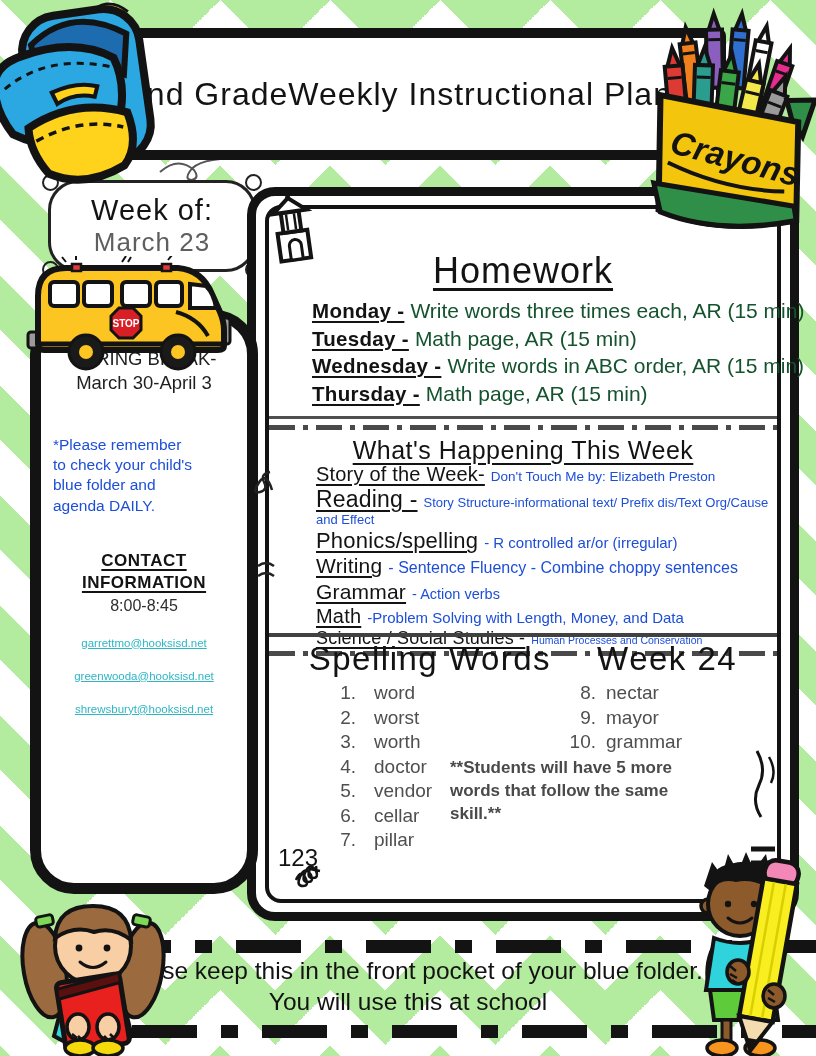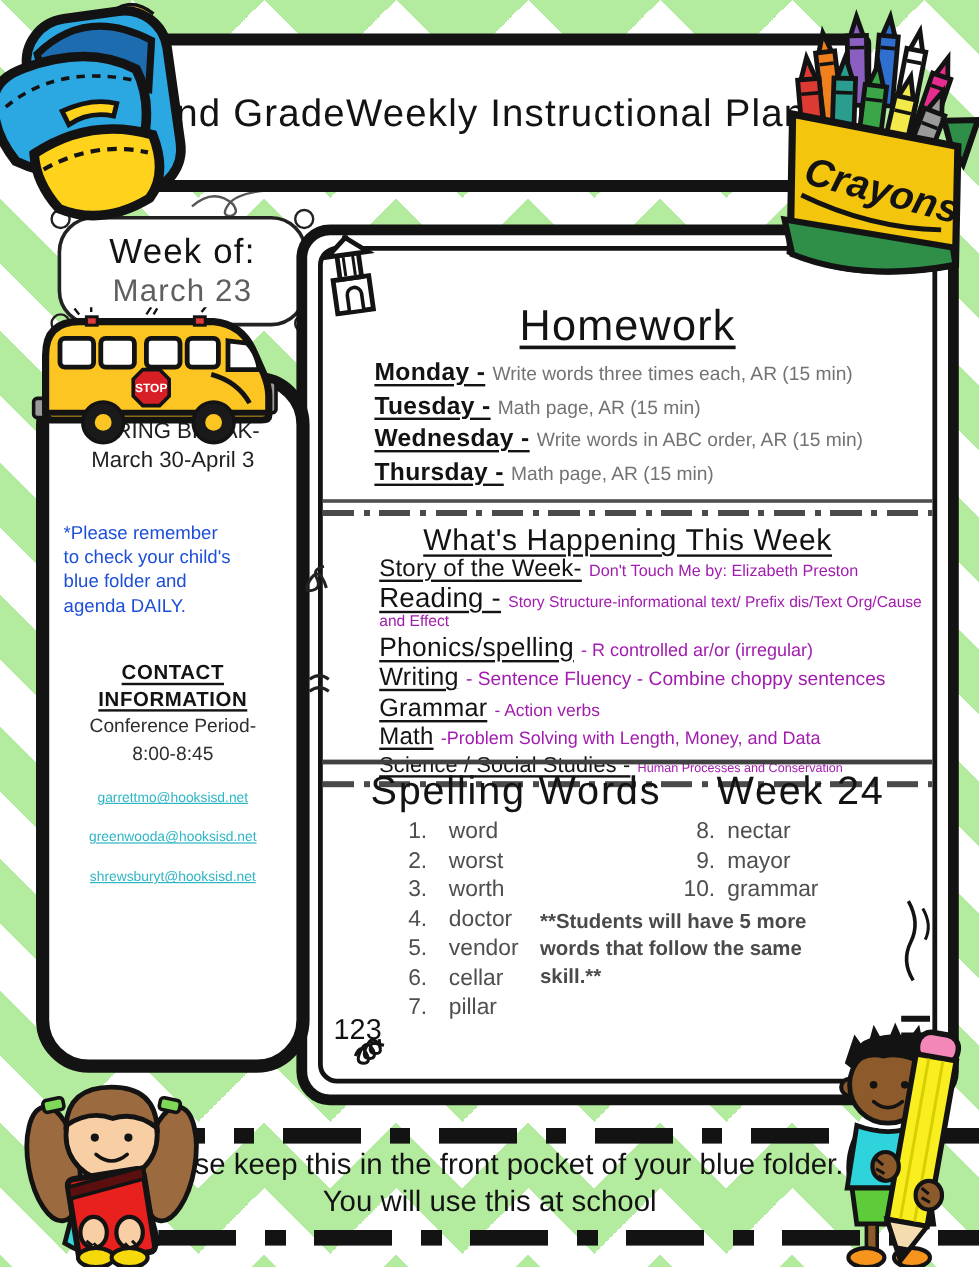--- a/index.html
+++ b/index.html
@@ -52,33 +52,33 @@
     border-radius:28px;z-index:2;}
   .inner-border{position:absolute;left:9px;top:9px;right:9px;bottom:9px;border:4px solid #131313;border-radius:16px;}
   .schoolhouse{position:absolute;left:8px;top:0px;width:54px;height:68px;}
 
   .hw-title{position:absolute;top:54px;left:0;width:100%;text-align:center;font-size:36px;letter-spacing:1px;
     text-decoration:underline;text-decoration-thickness:2.5px;text-underline-offset:5px;}
   .hw-list{position:absolute;top:102px;left:56px;right:20px;}
   .hw-row{white-space:nowrap;line-height:25.5px;}
   .hw-day{font-size:20.5px;font-weight:600;letter-spacing:.3px;
     text-decoration:underline;text-decoration-thickness:2px;text-underline-offset:3px;margin-right:6px;}
-  .hw-task{font-size:16px;color:#737373;}
+  .hw-task{font-size:21px;color:#14532d;}
 
   .rule1{position:absolute;top:220px;left:13px;right:13px;border-top:3px solid #4f4f4f;}
   .dashdot{position:absolute;left:13px;right:13px;height:5px;
     background:repeating-linear-gradient(90deg,#4a4a4a 0 26px,transparent 26px 34px,#4a4a4a 34px 39px,transparent 39px 47px);}
   .dd1{top:229px;}
   .hp-title{position:absolute;top:240px;left:0;width:100%;text-align:center;font-size:25px;letter-spacing:.5px;
     text-decoration:underline;text-decoration-thickness:2px;text-underline-offset:4px;}
   .hp-list{position:absolute;top:268px;left:60px;right:18px;}
   .hp-row{line-height:1.0;margin-bottom:3px;}
   .hp-label{text-decoration:underline;text-decoration-thickness:2px;text-underline-offset:3px;
     font-weight:500;letter-spacing:.2px;margin-right:6px;}
-  .hp-value{color:#a21caf;line-height:1.15;text-align:center;}
+  .hp-value{color:#1d4ed8;line-height:1.15;text-align:center;}
   .l0{font-size:20px;} .v0{font-size:13.5px;}
   .l1{font-size:23px;} .v1{font-size:13px;}
   .l2{font-size:22px;margin-top:32px;} .v2{font-size:15px;}
   .l3{font-size:21px;} .v3{font-size:16px;}
   .l4{font-size:21px;} .v4{font-size:14.5px;}
   .l5{font-size:20px;} .v5{font-size:15px;}
   .l6{font-size:18px;} .v6{font-size:10.5px;}
 
   .rule2{position:absolute;top:437px;left:13px;right:13px;border-top:4px solid #414141;}
   .dd2{top:455px;}
@@ -230,21 +230,20 @@
 
   <div class="abs side-box">
     <div class="side-event preline">SPRING BREAK-
 March 30-April 3</div>
     <div class="side-reminder preline">*Please remember
 to check your child's
 blue folder and
 agenda DAILY.</div>
     <div class="side-head2 preline">CONTACT
 INFORMATION</div>
-    <div class="side-conf">Conference Period-</div>
     <div class="side-conf">8:00-8:45</div>
     <div class="side-emails">
       <span class="email">garrettmo@hooksisd.net</span>
       <span class="email">greenwooda@hooksisd.net</span>
       <span class="email">shrewsburyt@hooksisd.net</span>
     </div>
   </div>
 
   <div class="abs main-box">
     <div class="inner-border"></div>

